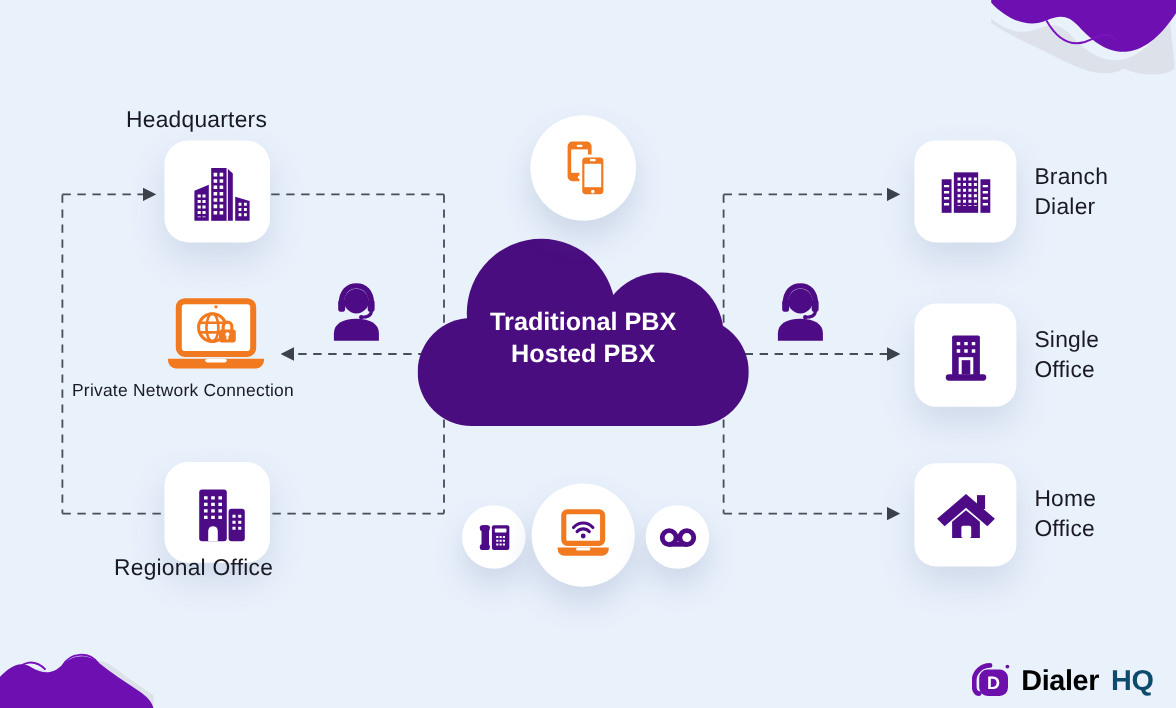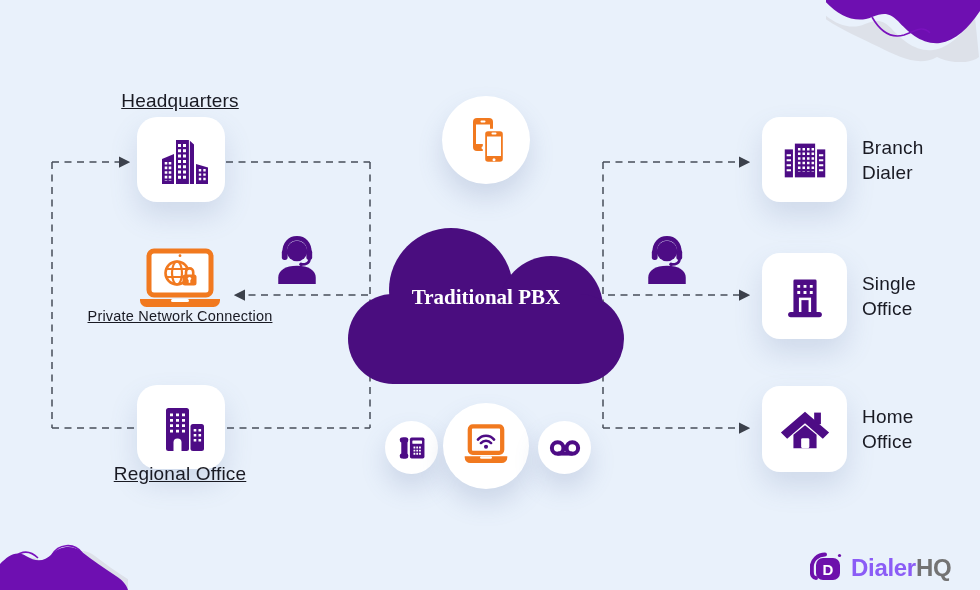--- a/index.html
+++ b/index.html
@@ -17,38 +17,38 @@
   }
   .circle{
     position:absolute;background:#fff;border-radius:50%;
     box-shadow:0 14px 26px rgba(90,110,160,.20);
     display:flex;align-items:center;justify-content:center;z-index:3;
   }
   .lbl{
     position:absolute;color:#191a23;font-size:19px;font-weight:500;
     letter-spacing:.2px;line-height:25px;z-index:3;
   }
-  .lbl.center{text-align:center;text-decoration:underline;}
+  .lbl.center{}
   .lbl.small{font-size:14.5px;font-weight:500;}
   #connector-layer{position:absolute;left:0;top:0;z-index:1;}
-  #cloud-wrap{position:absolute;left:348px;top:224px;width:276px;height:160px;z-index:2;font-family:Liberation Serif, serif;}
+  #cloud-wrap{position:absolute;left:348px;top:195px;width:276px;height:160px;z-index:2;}
   #cloud-text{
     position:absolute;left:0;top:60px;width:276px;text-align:center;
     color:#ffffff;font-weight:bold;z-index:3;
   }
   #cloud-text .l1,#cloud-text .l3{font-size:21px;line-height:27px;}
   #cloud-text .l2{font-size:19px;line-height:26px;}
   .deco{position:absolute;z-index:2;}
   #logo{
     position:absolute;left:810px;top:551px;height:34px;z-index:3;
     display:flex;align-items:center;gap:7px;
   }
   #logo .wordmark{font-size:24px;font-weight:800;letter-spacing:-.3px;line-height:34px;}
-  #logo .dark{color:#8b5cf6;}
-  #logo .purple{color:#737373;}
+  #logo .dark{color:#000000;}
+  #logo .purple{color:#0c4a6e;margin-left:10px;}
 </style>
 </head>
 <body>
 
 <svg id="connector-layer" width="980" height="590">
   <defs>
     <marker id="arr" viewBox="0 0 10 10" markerWidth="7.5" markerHeight="7.5" refX="8" refY="5" orient="auto">
       <path d="M0,0 L10,5 L0,10 Z" fill="#3c414b"></path>
     </marker>
   </defs>
@@ -109,21 +109,21 @@
     <ellipse cx="39" cy="26" rx="5" ry="11.5" fill="none" stroke="#f1791f" stroke-width="2.2"></ellipse>
     <path d="M28.5,22 H49.5 M28.5,30 H49.5" stroke="#f1791f" stroke-width="2.2" fill="none"></path>
     <path d="M48,28 v-3 a3.6,3.6 0 0 1 7.2,0 V28" stroke="#f1791f" stroke-width="2.6" fill="#ffffff"></path>
     <rect x="44.5" y="27.5" width="14" height="11" rx="2.5" fill="#f1791f"></rect>
     <circle cx="51.5" cy="31.6" r="1.7" fill="#ffffff"></circle>
     <rect x="50.7" y="32.4" width="1.6" height="3.4" fill="#ffffff"></rect>
     <path d="M2,52 h80 v1.5 a6.5,6.5 0 0 1 -6.5,6.5 H8.5 A6.5,6.5 0 0 1 2,53.5 Z" fill="#f1791f"></path>
     <rect x="33" y="52" width="18" height="3" rx="1.5" fill="#ffffff"></rect>
   </svg>
 </div>
-<div class="lbl small center" style="left:60px;top:304px;width:240px;">Private Network Connection</div>
+<div class="lbl small center" style="left:60px;top:314px;width:240px;">Private Network Connection</div>
 
 <div class="card" style="left:137px;top:385px;width:88px;height:84px;">
   <svg width="56" height="56" viewBox="0 0 56 56">
     <rect x="13" y="9" width="23" height="43" rx="2.5" fill="#4d0c85"></rect>
     <rect x="37.5" y="25" width="13.5" height="27" rx="2.5" fill="#4d0c85"></rect>
     <g stroke="#ffffff" fill="none">
       <line x1="18.5" y1="14.5" x2="18.5" y2="34" stroke-width="3" stroke-dasharray="2.8 2.6"></line>
       <line x1="24.5" y1="14.5" x2="24.5" y2="34" stroke-width="3" stroke-dasharray="2.8 2.6"></line>
       <line x1="30.5" y1="14.5" x2="30.5" y2="34" stroke-width="3" stroke-dasharray="2.8 2.6"></line>
       <line x1="42" y1="30" x2="42" y2="45" stroke-width="2.6" stroke-dasharray="2.4 2.6"></line>
@@ -178,20 +178,21 @@
 <div id="cloud-wrap">
   <svg width="276" height="160" viewBox="0 0 276 160">
     <g fill="#4a0d7f">
       <circle cx="103" cy="66" r="62"></circle>
       <circle cx="203" cy="84" r="52"></circle>
       <rect x="0" y="70" width="276" height="90" rx="45"></rect>
     </g>
   </svg>
   <div id="cloud-text">
     <div class="l1">Traditional PBX</div>
+    <div class="l3">Hosted PBX</div>
   </div>
 </div>
 
 <div class="circle" style="left:385px;top:421px;width:53px;height:53px;">
   <svg width="36" height="36" viewBox="0 0 52 52">
     <g fill="#4d0c85">
       <rect x="8.5" y="11" width="12" height="7" rx="2.5"></rect>
       <rect x="8.5" y="34" width="12" height="7" rx="2.5"></rect>
       <rect x="10.5" y="11" width="9" height="30" rx="3"></rect>
       <rect x="23" y="11" width="21" height="30" rx="2.5"></rect>

